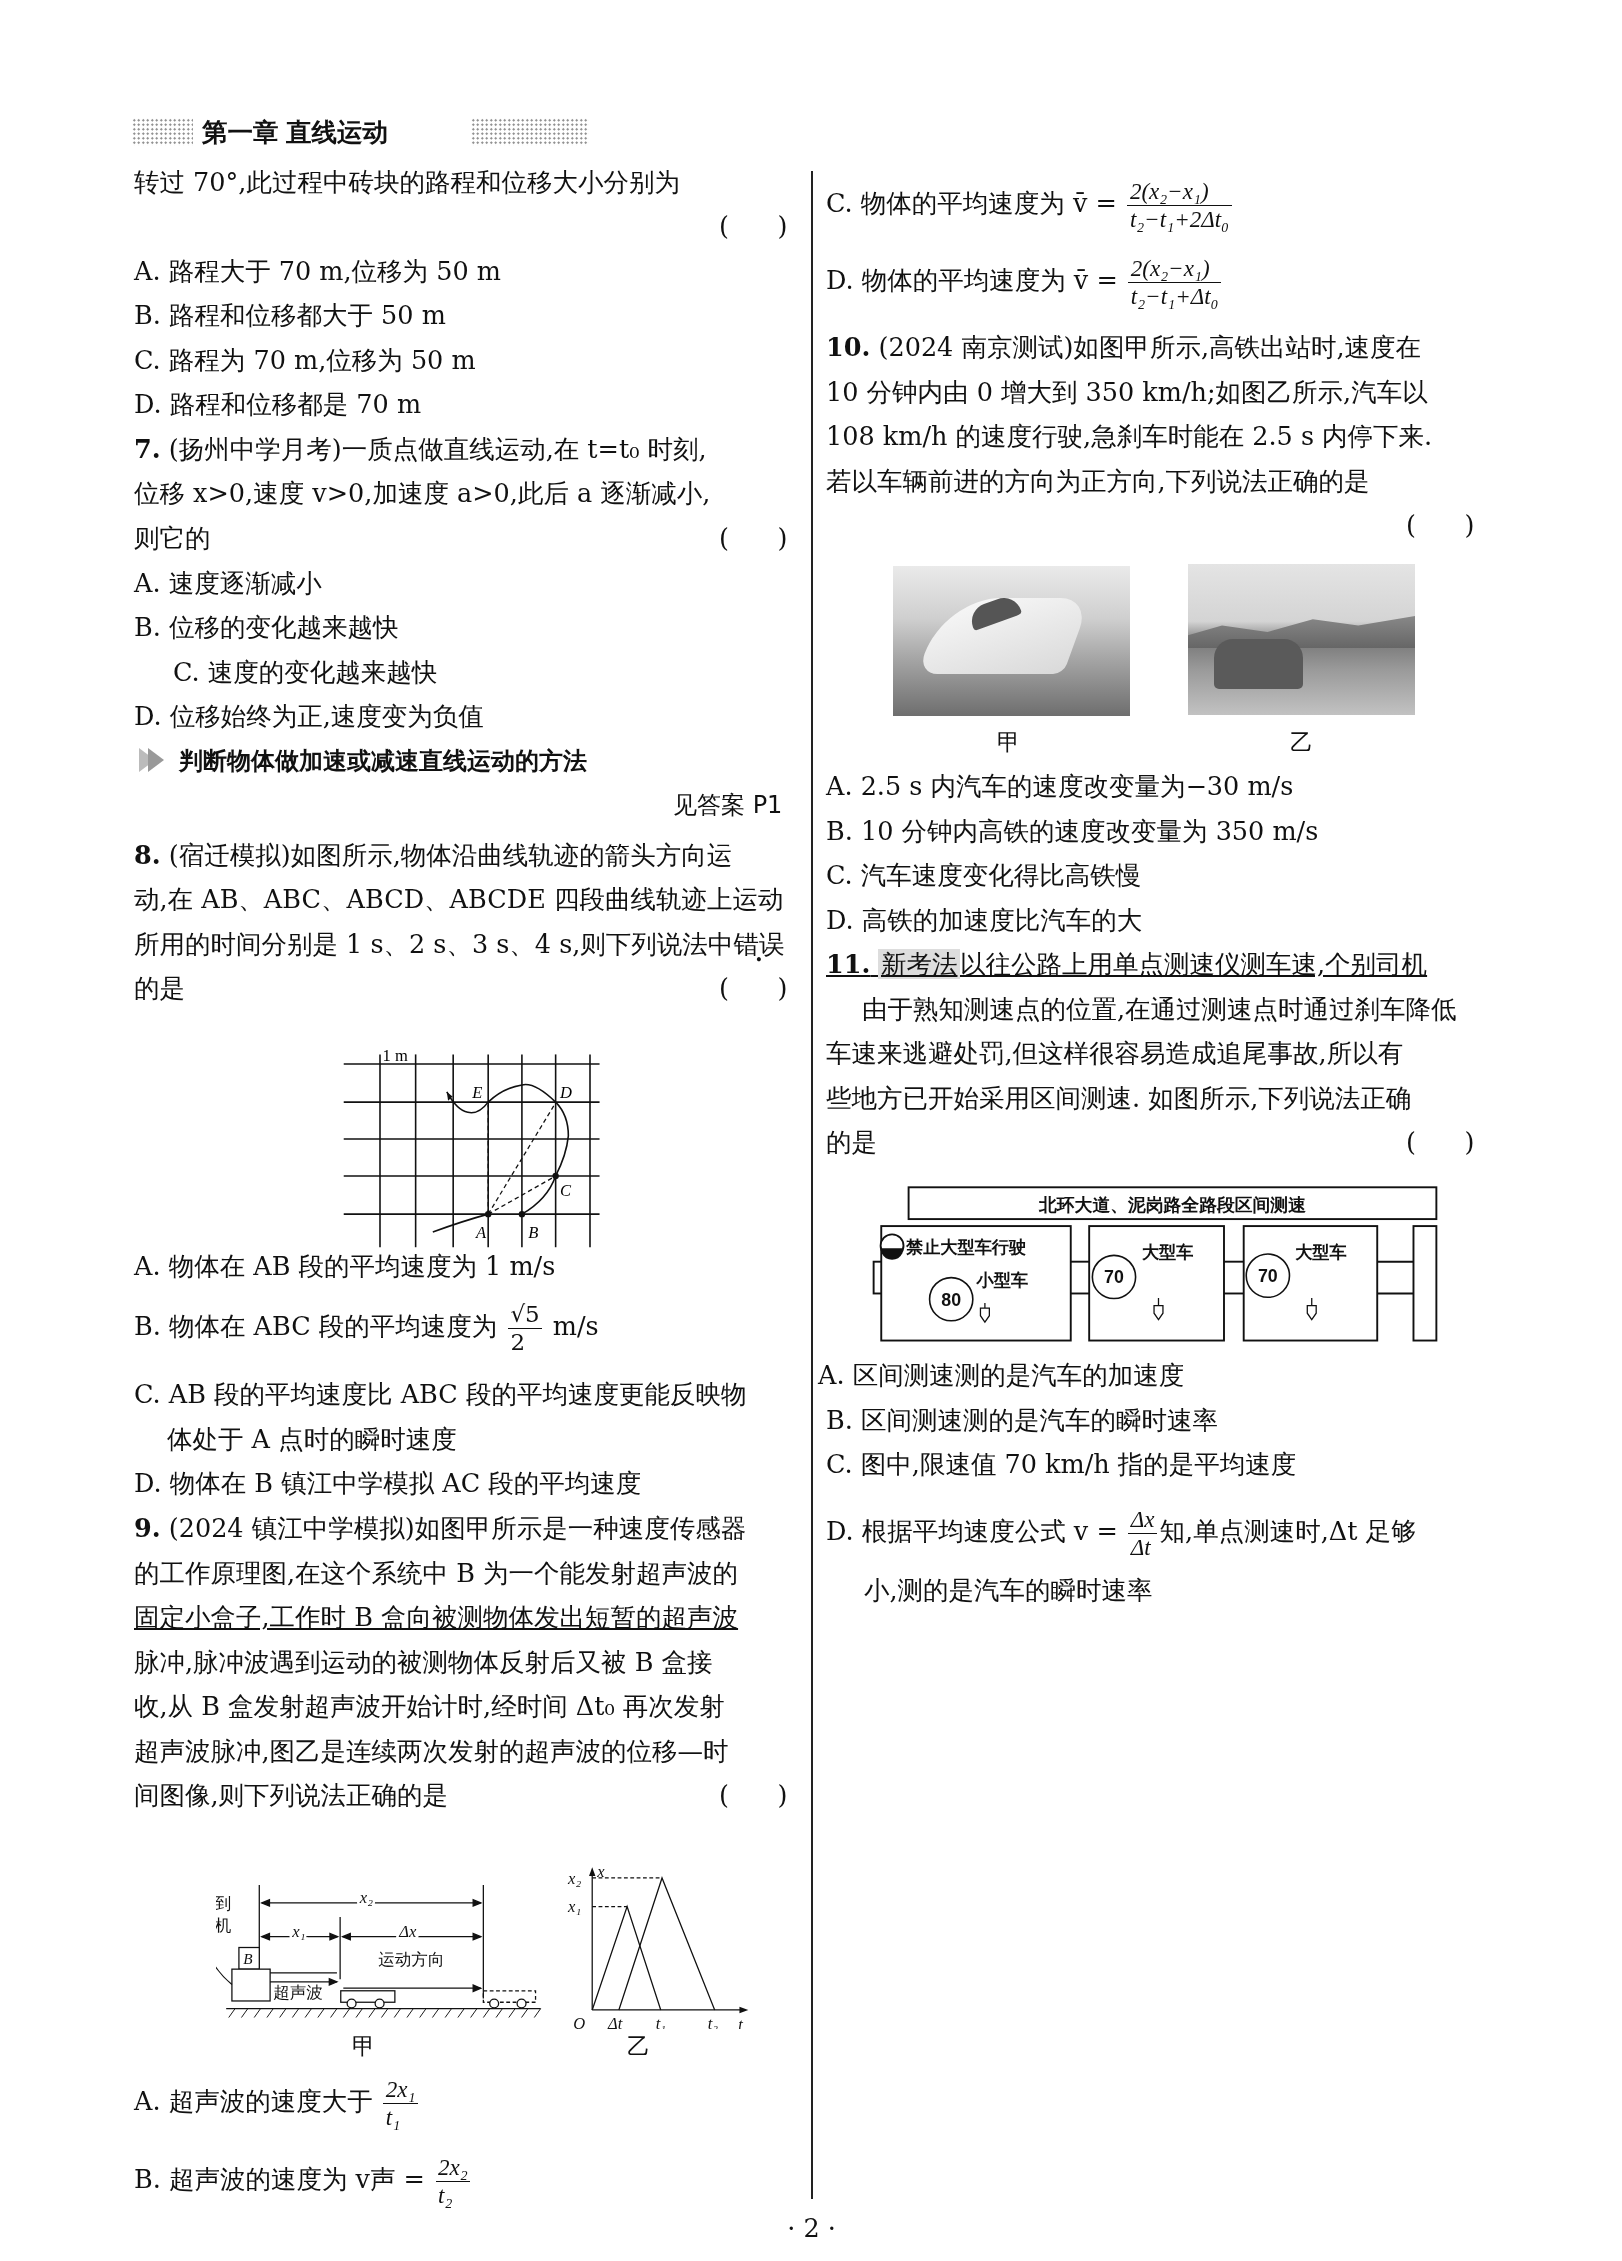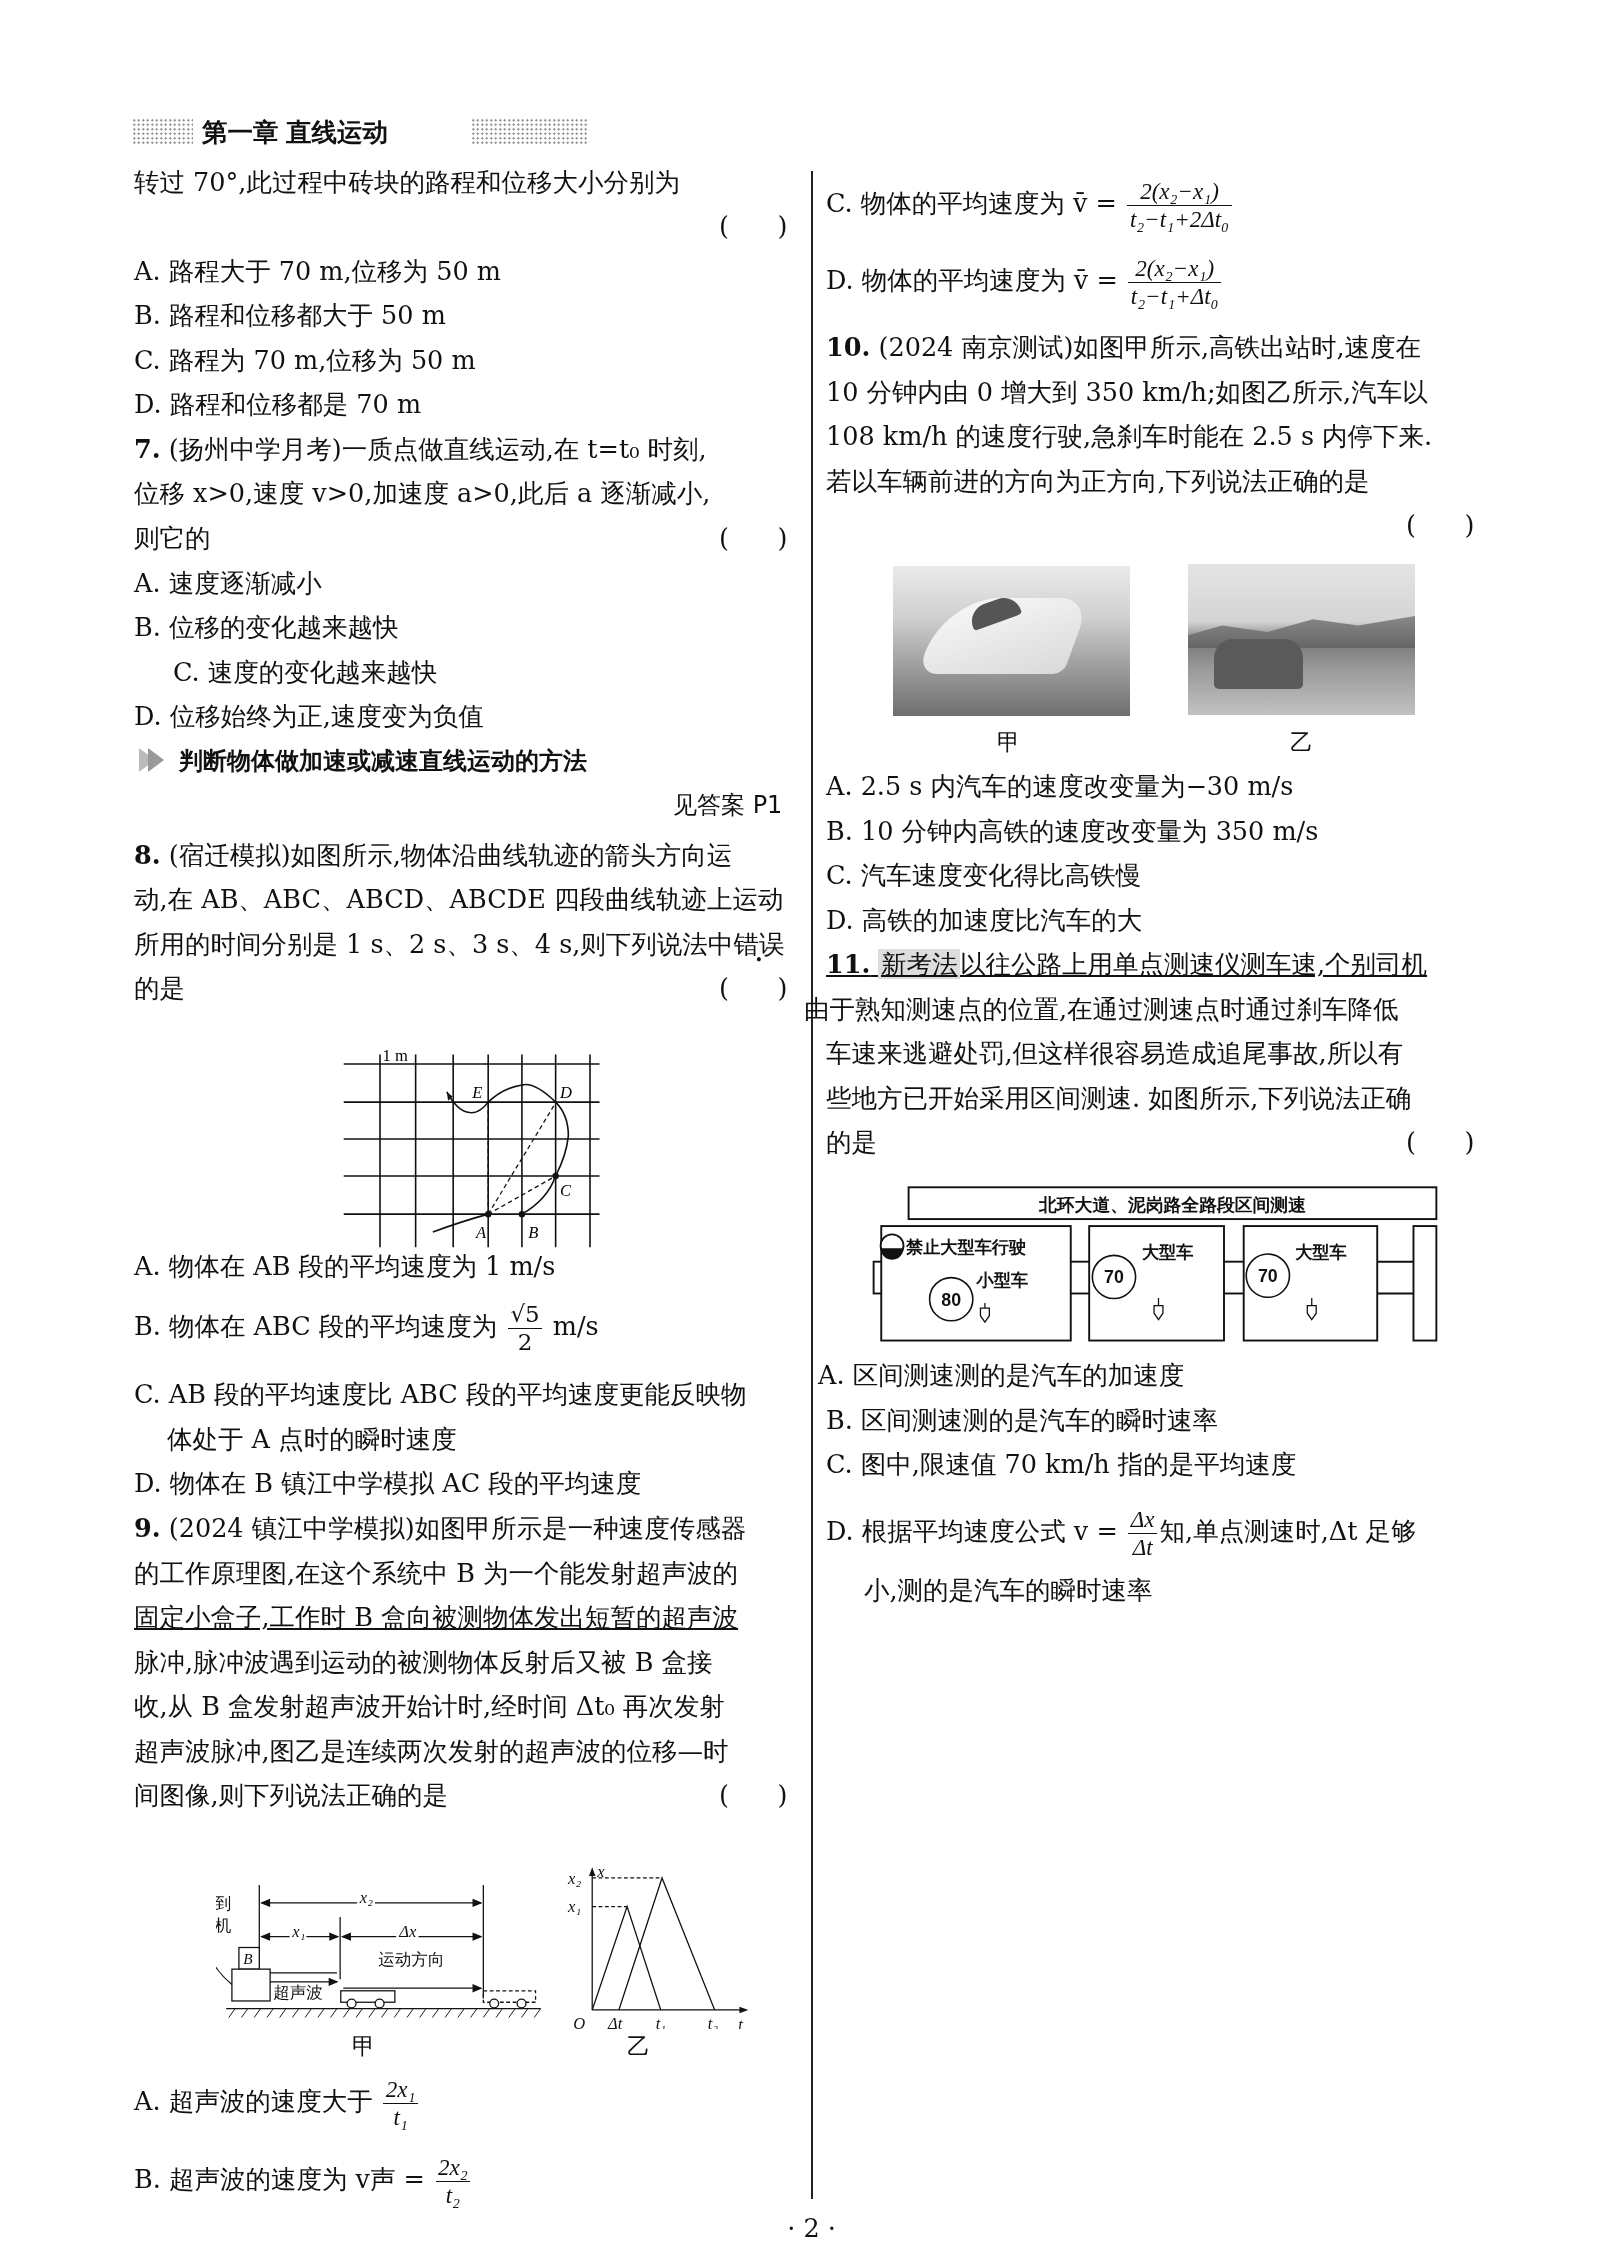--- a/index.html
+++ b/index.html
@@ -13,21 +13,21 @@
   .header-pattern { position:absolute; height:28px;
     background-image: radial-gradient(#888 35%, transparent 40%);
     background-size:4.5px 4.5px; }
   .header-title { position:absolute; font-family:"DejaVu Sans","Liberation Sans",sans-serif;
     font-weight:bold; font-size:25.5px; line-height:30.5px; white-space:pre; }
   .divider { position:absolute; left:811px; top:171px; width:1.9px; height:2028px; background:#222; }
   .section-arrow { position:absolute; width:0; height:0; border-top:12.7px solid transparent;
     border-bottom:12.7px solid transparent; border-left:16.5px solid #bbb; }
   .section-title { position:absolute; font-family:"DejaVu Sans","Liberation Sans",sans-serif;
     font-weight:bold; font-size:24px; line-height:30.5px; white-space:nowrap; }
-  .frac { display:inline-block; vertical-align:middle; text-align:center; margin:0 2.5px; }
+  .frac { display:inline-block; vertical-align:middle; margin:0 2.5px; }
   .frac .num, .frac .den { display:block; line-height:27px; padding:0 2.5px; font-size:23px; }
   .frac .num { border-bottom:1.3px solid #111; }
   .photo { position:absolute; overflow:hidden; }
   .emph-dot { position:relative; }
   .emph-dot::after { content:"•"; position:absolute; left:50%; bottom:-16.5px; transform:translateX(-50%); font-size:14px; }
   .tag { background:#ddd; padding:0 2.5px; }
   .fig-label { position:absolute; font-size:23px; font-family:"DejaVu Sans","Liberation Sans",sans-serif; }
   .page-num { position:absolute; font-size:25.5px; left:764px; top:2213px; width:95px; text-align:center; white-space:pre; }
 </style>
 </head>
@@ -260,21 +260,21 @@
   <div class="line" style="left:826px;top:816px;"><span>B.</span>&nbsp;<span>10 分钟内高铁的速度改变量为 350 m/s</span></div>
   <div class="line" style="left:826px;top:860px;"><span>C.</span>&nbsp;<span>汽车速度变化得比高铁慢</span></div>
   <div class="line" style="left:826px;top:905px;"><span>D.</span>&nbsp;<span>高铁的加速度比汽车的大</span></div>
 </div>
 
 <div>
   <div class="line" style="left:826px;top:949px;text-decoration:underline;">
     <span class="bold">11.</span>
     <span class="tag">新考法</span><span>以往公路上用单点测速仪测车速,个别司机</span>
   </div>
-  <div class="line" style="left:804px;top:994px;">由于熟知测速点的位置,在通过测速点时通过刹车降低</div>
+  <div class="line" style="left:862px;top:994px;">由于熟知测速点的位置,在通过测速点时通过刹车降低</div>
   <div class="line" style="left:826px;top:1038px;">车速来逃避处罚,但这样很容易造成追尾事故,所以有</div>
   <div class="line" style="left:826px;top:1083px;">些地方已开始采用区间测速. 如图所示,下列说法正确</div>
   <div class="line" style="left:826px;top:1127px;">的是</div>
   <div class="paren" style="left:1406px;top:1127px;">(      )</div>
 
   <svg class="abs" style="left:859px;top:1177px;" width="585" height="191" viewBox="1350 1850 920 300">
     <rect x="1428" y="1866" width="830" height="50" fill="#fff" stroke="#111" stroke-width="3"></rect>
     <text x="1843" y="1903" text-anchor="middle" font-family="DejaVu Sans, sans-serif" font-weight="bold" font-size="28" fill="#111">北环大道、泥岗路全路段区间测速</text>
     <g stroke="#111" stroke-width="3" fill="#fff">
       <rect x="1373" y="1983" width="20" height="50"></rect>

